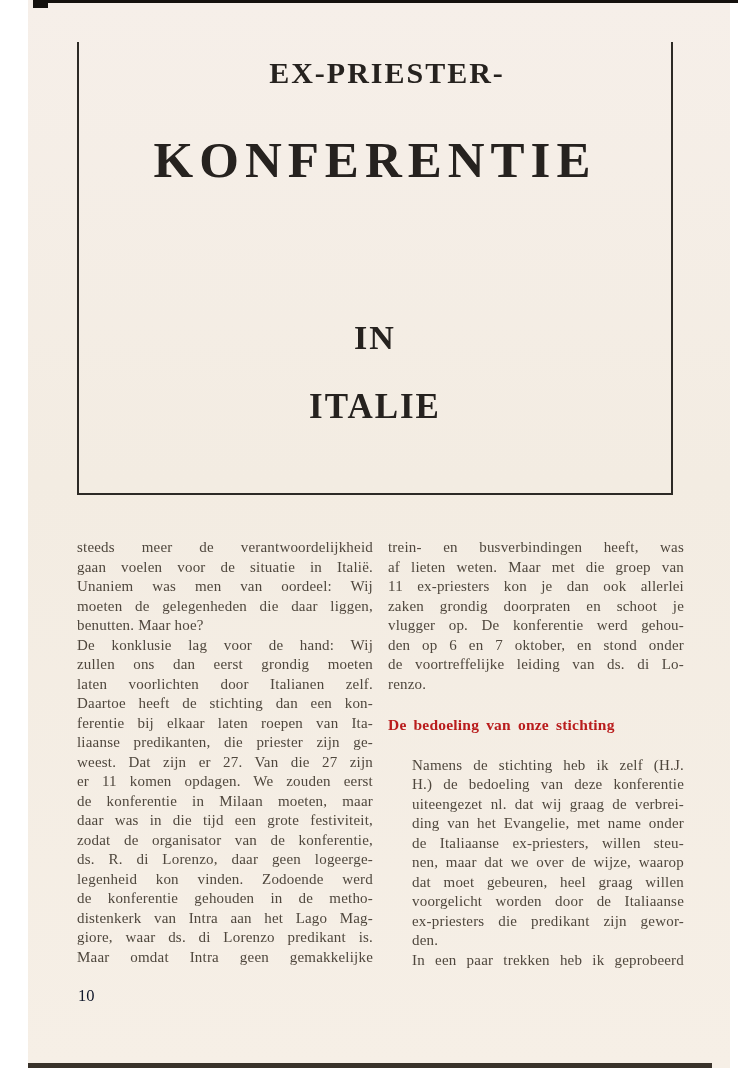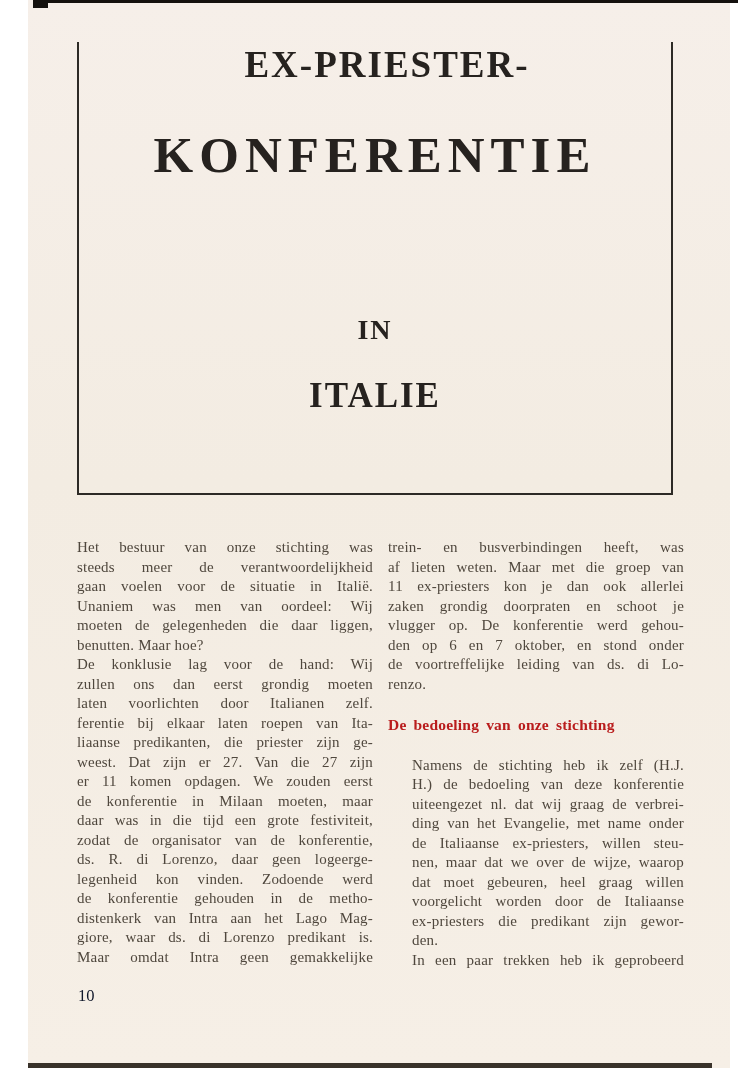--- a/index.html
+++ b/index.html
@@ -60,23 +60,23 @@
     border-bottom: 2px solid #2d2a26;
     box-sizing: border-box;
     text-align: center;
     color: #26221f;
   }
   .title-line {
     font-weight: bold;
     line-height: 1;
     white-space: nowrap;
   }
-  .title-line-1 { margin-top: 4px; font-size: 37px; letter-spacing: 2px; padding-left: 24px; }
+  .title-line-1 { margin-top: 16px; font-size: 30px; letter-spacing: 2px; padding-left: 24px; }
   .title-line-2 { margin-top: 47px; font-size: 51px; letter-spacing: 6px; }
-  .title-line-3 { margin-top: 135px; font-size: 28px; letter-spacing: 2px; }
+  .title-line-3 { margin-top: 135px; font-size: 34px; letter-spacing: 2px; }
   .title-line-4 { margin-top: 34px; font-size: 35px; letter-spacing: 2px; }
   
   .columns {
     position: absolute;
     left: 77px;
     top: 538px;
     width: 607px;
     display: grid;
     grid-template-columns: 296px 296px;
     column-gap: 15px;
@@ -127,29 +127,29 @@
   <div class="title-line title-line-1">EX-PRIESTER-</div>
   <div class="title-line title-line-2">KONFERENTIE</div>
   <div class="title-line title-line-3">IN</div>
   <div class="title-line title-line-4">ITALIE</div>
 </div>
 
 <div class="columns">
   <div class="col">
     <div>
 
-    <div class="body-line">Het bestuur van onze stichting was</div>
         <div class="body-line">steeds meer de verantwoordelijkheid</div>
         <div class="body-line">gaan voelen voor de situatie in Italië.</div>
         <div class="body-line">Unaniem was men van oordeel: Wij</div>
         <div class="body-line">moeten de gelegenheden die daar liggen,</div>
         <div class="body-line line-end">benutten. Maar hoe?</div>
         <div class="body-line">De konklusie lag voor de hand: Wij</div>
         <div class="body-line">zullen ons dan eerst grondig moeten</div>
         <div class="body-line">laten voorlichten door Italianen zelf.</div>
+        <div class="body-line">Daartoe heeft de stichting dan een kon-</div>
         <div class="body-line">ferentie bij elkaar laten roepen van Ita-</div>
         <div class="body-line">liaanse predikanten, die priester zijn ge-</div>
         <div class="body-line">weest. Dat zijn er 27. Van die 27 zijn</div>
         <div class="body-line">er 11 komen opdagen. We zouden eerst</div>
         <div class="body-line">de konferentie in Milaan moeten, maar</div>
         <div class="body-line">daar was in die tijd een grote festiviteit,</div>
         <div class="body-line">zodat de organisator van de konferentie,</div>
         <div class="body-line">ds. R. di Lorenzo, daar geen logeerge-</div>
         <div class="body-line">legenheid kon vinden. Zodoende werd</div>
         <div class="body-line">de konferentie gehouden in de metho-</div>

